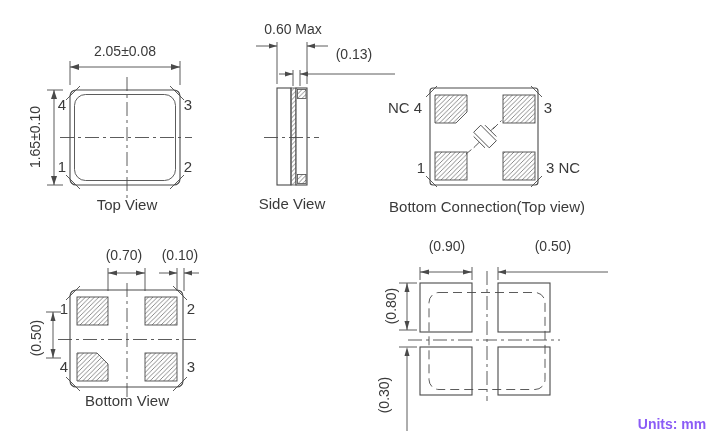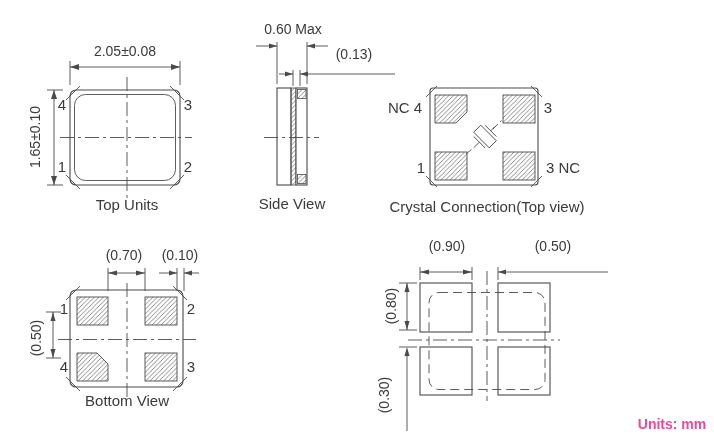--- a/index.html
+++ b/index.html
@@ -9,21 +9,21 @@
   }
   svg.art{position:absolute;left:0;top:0;}
   .lbl{
     position:absolute;white-space:nowrap;color:#3a3a3a;
     transform:translate(-50%,-50%);
     font-size:14px;line-height:1;
   }
   .lbl.rot{transform:translate(-50%,-50%) rotate(-90deg);}
   .lbl.pin{font-size:15px;}
   .lbl.cap{font-size:15px;}
-  .lbl.units{font-size:14px;font-weight:600;color:#ec4899;}
+  .lbl.units{font-size:14px;font-weight:600;color:#8b5cf6;}
 </style>
 </head>
 <body>
 
 <div class="canvas">
 
   <svg class="art" width="714" height="443" viewBox="0 0 714 443">
     <defs>
       <pattern id="hatch" patternUnits="userSpaceOnUse" width="4.5" height="4.5">
         <path d="M-1,5.5 L5.5,-1 M-1,10 L10,-1" stroke="#7d7d7d" stroke-width="0.9" fill="none"></path>
@@ -181,31 +181,31 @@
       </g>
     </g>
   </svg>
 
   <span class="lbl" style="left:125px;top:51px">2.05±0.08</span>
   <span class="lbl rot" style="left:35px;top:137px">1.65±0.10</span>
   <span class="lbl pin" style="left:62px;top:104px">4</span>
   <span class="lbl pin" style="left:188px;top:104px">3</span>
   <span class="lbl pin" style="left:62px;top:166px">1</span>
   <span class="lbl pin" style="left:188px;top:166px">2</span>
-  <span class="lbl cap" style="left:127px;top:204px">Top Units</span>
+  <span class="lbl cap" style="left:127px;top:204px">Top View</span>
 
   <span class="lbl" style="left:293px;top:29px">0.60 Max</span>
   <span class="lbl" style="left:354px;top:54px">(0.13)</span>
   <span class="lbl cap" style="left:292px;top:203px">Side View</span>
 
   <span class="lbl pin" style="left:405px;top:107px">NC 4</span>
   <span class="lbl pin" style="left:548px;top:107px">3</span>
   <span class="lbl pin" style="left:421px;top:167px">1</span>
   <span class="lbl pin" style="left:563px;top:167px">3 NC</span>
-  <span class="lbl cap" style="left:487px;top:206px">Crystal Connection(Top view)</span>
+  <span class="lbl cap" style="left:487px;top:206px">Bottom Connection(Top view)</span>
 
   <span class="lbl" style="left:124px;top:255px">(0.70)</span>
   <span class="lbl" style="left:180px;top:255px">(0.10)</span>
   <span class="lbl rot" style="left:36px;top:338px">(0.50)</span>
   <span class="lbl pin" style="left:64px;top:308px">1</span>
   <span class="lbl pin" style="left:191px;top:308px">2</span>
   <span class="lbl pin" style="left:64px;top:366px">4</span>
   <span class="lbl pin" style="left:191px;top:366px">3</span>
   <span class="lbl cap" style="left:127px;top:400px">Bottom View</span>
 

